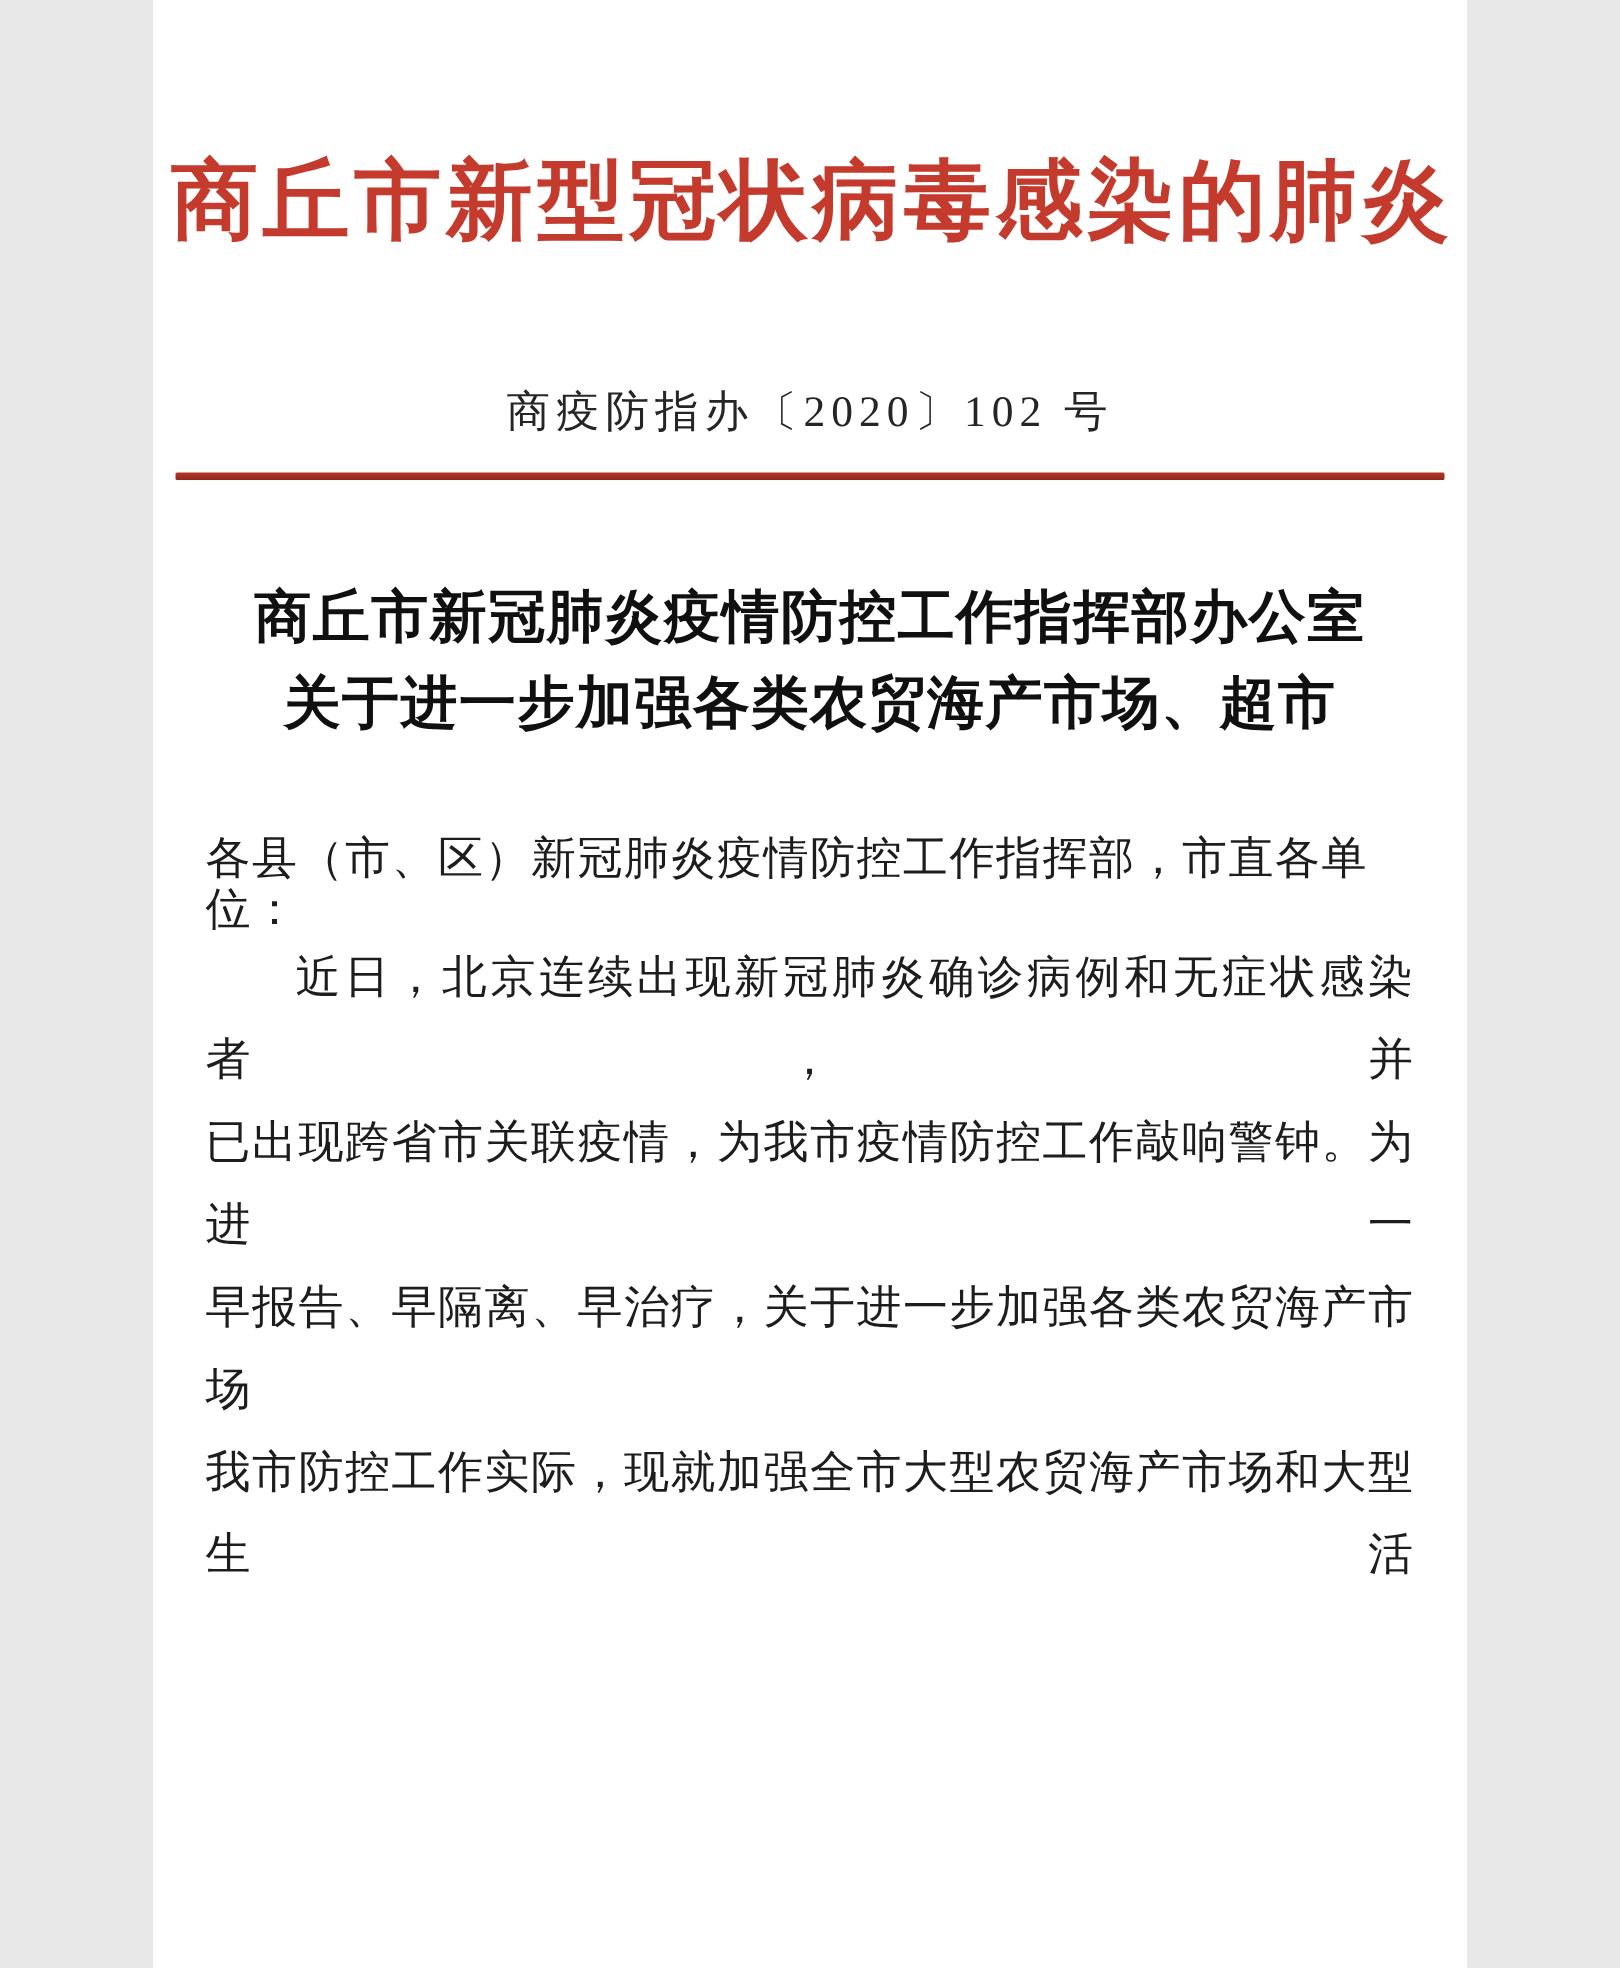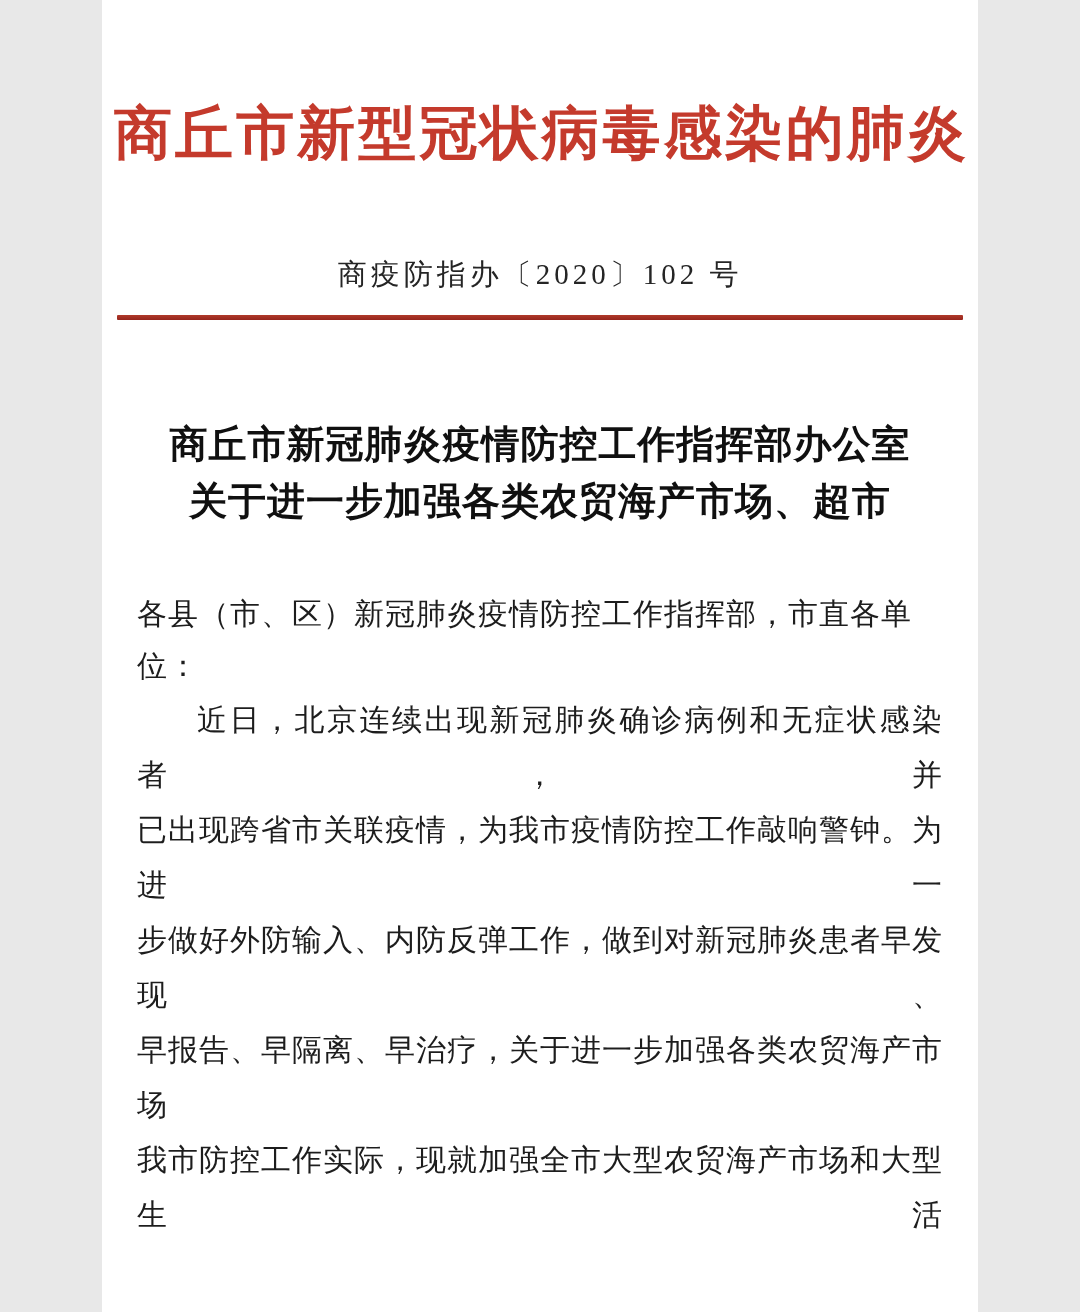--- a/index.html
+++ b/index.html
@@ -42,42 +42,42 @@
     width: 846px;
     height: 5px;
     margin: 20px auto 0;
     background: linear-gradient(to bottom, #b03a2a, #95251d);
     border-radius: 1px;
   }
 
   
   .doc-title {
     width: 830px;
-    margin: 96px auto 0;
+    margin: 64px auto 0;
     text-align: center;
     color: #101010;
     font-weight: 700;
     font-size: 38px;
     letter-spacing: 1px;
   }
   .title-line {
     display: block;
     line-height: 57px;
   }
 
   
   .doc-body {
     width: 806px;
     margin: 58px auto 0;
     color: #1d1d1d;
     font-size: 30px;
   }
   .salutation {
     margin: 0;
-    line-height: 52px;
+    line-height: 34px;
     letter-spacing: 1px;
   }
   .bline {
     line-height: 55px;
     letter-spacing: 1px;
   }
   .jline {
     text-align: justify;
     text-align-last: justify;
   }
@@ -100,21 +100,20 @@
     <span class="title-line">商丘市新冠肺炎疫情防控工作指挥部办公室</span>
     <span class="title-line">关于进一步加强各类农贸海产市场、超市</span>
   </h1>
 
   <main class="doc-body">
     <p class="salutation">各县（市、区）新冠肺炎疫情防控工作指挥部，市直各单位：</p>
 
     <div>
       <div class="bline jline indent">近日，北京连续出现新冠肺炎确诊病例和无症状感染者，并</div>
       <div class="bline jline">已出现跨省市关联疫情，为我市疫情防控工作敲响警钟。为进一</div>
-      <div class="bline jline">步做好外防输入、内防反弹工作，做到对新冠肺炎患者早发现、</div>
       <div class="bline jline">早报告、早隔离、早治疗，关于进一步加强各类农贸海产市场</div>
       <div class="bline jline">我市防控工作实际，现就加强全市大型农贸海产市场和大型生活</div>
 
     </div>
 
   </main>
 
 </div>
 
 </body></html>

